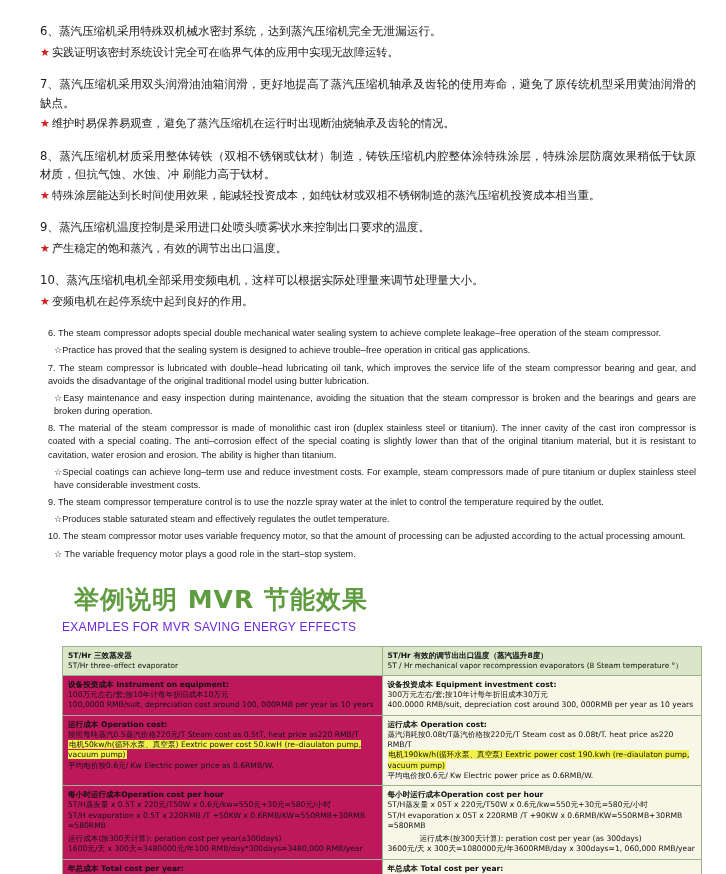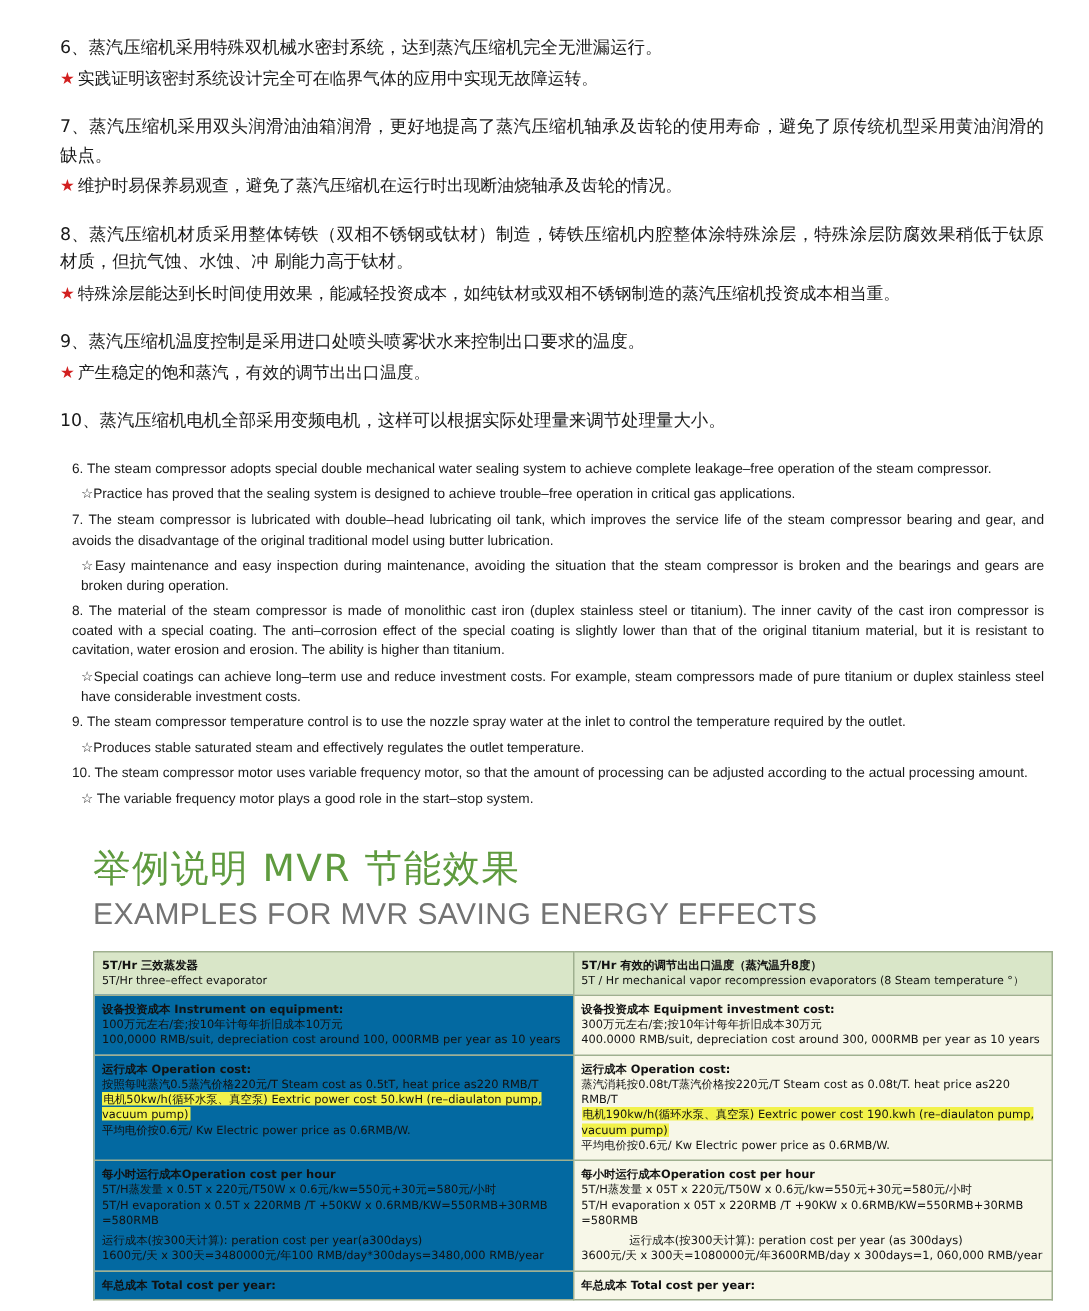--- a/index.html
+++ b/index.html
@@ -68,28 +68,29 @@
     padding-left: 14px;
   }
 
   
   .heading-zone {
     margin-top: 22px;
     margin-left: 22px;
   }
   .h-cn {
     font-size: 25px;
-    font-weight: normal;
+    font-weight: bold;
     color: #5f9b3f;
     letter-spacing: 1px;
     font-family: "DejaVu Sans", "Liberation Sans", sans-serif;
+    margin-left: 12px;
   }
   .h-en {
-    font-size: 20px;
-    color: #737373;
+    font-size: 12px;
+    color: #6d28d9;
     letter-spacing: 0.3px;
     margin-top: 4px;
   }
 
   
   .tbl {
     margin-top: 12px;
     margin-left: 22px;
     width: 640px;
     border-collapse: collapse;
@@ -106,21 +107,21 @@
   .col-head {
     text-align: left;
     font-weight: bold;
     font-size: 8.2px;
     background: #d9e6c8;
     padding: 5px 4px;
   }
   .col-head.right {
     background: #d9e6c8;
   }
-  .cell-white { background: #0369a1; }
+  .cell-white { background: #be185d; }
   .cell-cream { background: #f7f7e8; }
   .row-label {
     font-weight: bold;
   }
   .hl-yellow {
     background: #f2f24a;
     padding: 0 1px;
   }
 </style>
 </head>
@@ -140,20 +141,21 @@
     <div class="cn-block">
       <div class="cn-main">8、蒸汽压缩机材质采用整体铸铁（双相不锈钢或钛材）制造，铸铁压缩机内腔整体涂特殊涂层，特殊涂层防腐效果稍低于钛原材质，但抗气蚀、水蚀、冲 刷能力高于钛材。</div>
       <div class="cn-star"><span class="star">★</span><span>特殊涂层能达到长时间使用效果，能减轻投资成本，如纯钛材或双相不锈钢制造的蒸汽压缩机投资成本相当重。</span></div>
     </div>
     <div class="cn-block">
       <div class="cn-main">9、蒸汽压缩机温度控制是采用进口处喷头喷雾状水来控制出口要求的温度。</div>
       <div class="cn-star"><span class="star">★</span><span>产生稳定的饱和蒸汽，有效的调节出出口温度。</span></div>
     </div>
     <div class="cn-block">
       <div class="cn-main">10、蒸汽压缩机电机全部采用变频电机，这样可以根据实际处理量来调节处理量大小。</div>
+      <div class="cn-star"><span class="star">★</span><span>变频电机在起停系统中起到良好的作用。</span></div>
     </div>
   </div>
 
   <div class="en-wrap">
     <div class="en-p">6. The steam compressor adopts special double mechanical water sealing system to achieve complete leakage–free operation of the steam compressor.</div>
     <div class="en-sub">☆Practice has proved that the sealing system is designed to achieve trouble–free operation in critical gas applications.</div>
     <div class="en-p">7. The steam compressor is lubricated with double–head lubricating oil tank, which improves the service life of the steam compressor bearing and gear, and avoids the disadvantage of the original traditional model using butter lubrication.</div>
     <div class="en-sub">☆Easy maintenance and easy inspection during maintenance, avoiding the situation that the steam compressor is broken and the bearings and gears are broken during operation.</div>
     <div class="en-p">8. The material of the steam compressor is made of monolithic cast iron (duplex stainless steel or titanium). The inner cavity of the cast iron compressor is coated with a special coating. The anti–corrosion effect of the special coating is slightly lower than that of the original titanium material, but it is resistant to cavitation, water erosion and erosion. The ability is higher than titanium.</div>
     <div class="en-sub">☆Special coatings can achieve long–term use and reduce investment costs. For example, steam compressors made of pure titanium or duplex stainless steel have considerable investment costs.</div>

